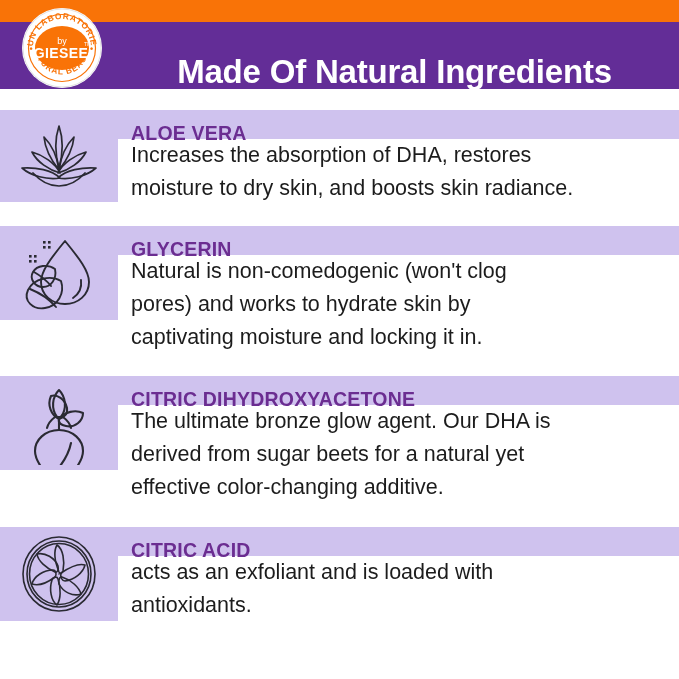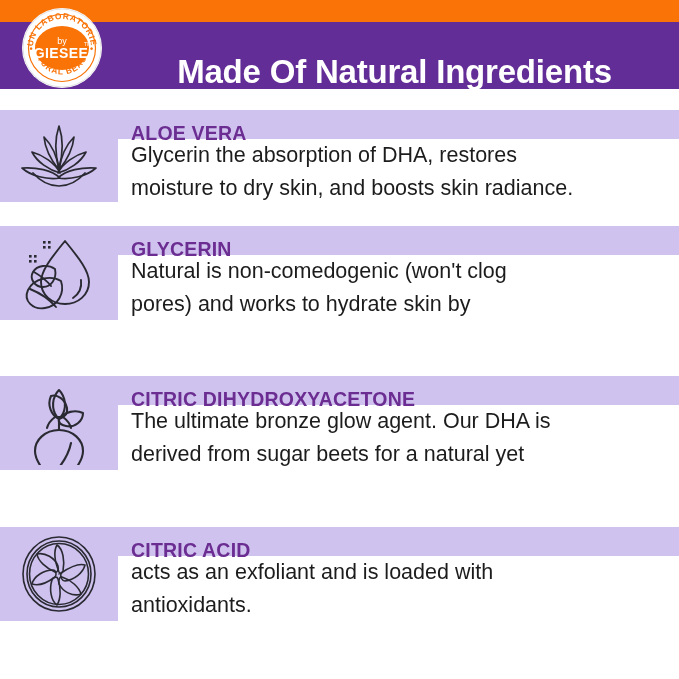--- a/index.html
+++ b/index.html
@@ -165,21 +165,21 @@
           <path d="M47 57 C 36 54, 24 46, 19 36 C 30 39, 42 47, 47 57 Z"></path>
           <path d="M45 57 C 56 54, 68 46, 73 36 C 62 39, 50 47, 45 57 Z"></path>
           <path d="M47 62 C 34 64, 18 60, 9 52 C 23 51, 39 54, 47 62 Z"></path>
           <path d="M45 62 C 58 64, 74 60, 83 52 C 69 51, 53 54, 45 62 Z"></path>
           <path d="M20 57 C 28 66, 38 70, 46 70 C 54 70, 64 66, 72 57"></path>
         </g>
       </svg>
     </div>
     <div class="row-title">ALOE VERA</div>
     <div class="row-body">
-      <span>Glycerin the absorption of DHA, restores</span>
+      <span>Increases the absorption of DHA, restores</span>
       <span>moisture to dry skin, and boosts skin radiance.</span>
     </div>
   </div>
 
   <div class="row" style="top:226px; height:94px;">
     <div class="row-titleband"></div>
     <div class="row-iconbox" style="height:94px;">
       <svg viewBox="0 0 92 84" width="92" height="84" aria-hidden="true">
         <g fill="none" stroke="#2a2a33" stroke-width="1.9" stroke-linecap="round" stroke-linejoin="round">
           <path d="M52 10 C 66 27, 76 40, 76 51 C 76 64, 65 73, 52 73 C 39 73, 28 64, 28 51 C 28 40, 38 27, 52 10 Z"></path>
@@ -198,20 +198,21 @@
           <rect x="21" y="24" width="2.6" height="2.6"></rect>
           <rect x="16" y="29" width="2.6" height="2.6"></rect>
           <rect x="21" y="29" width="2.6" height="2.6"></rect>
         </g>
       </svg>
     </div>
     <div class="row-title">GLYCERIN</div>
     <div class="row-body">
       <span>Natural is non-comedogenic (won't clog</span>
       <span>pores) and works to hydrate skin by</span>
+      <span>captivating moisture and locking it in.</span>
     </div>
   </div>
 
   <div class="row" style="top:376px; height:94px;">
     <div class="row-titleband"></div>
     <div class="row-iconbox" style="height:94px;">
       <svg viewBox="0 0 92 84" width="92" height="84" aria-hidden="true">
         <g fill="none" stroke="#2a2a33" stroke-width="2.1" stroke-linecap="round" stroke-linejoin="round">
           <path d="M46 38 C 38 34, 34 24, 38 15 C 44 13, 52 18, 54 27 C 55 32, 52 36, 46 38 Z"></path>
           <path d="M44 36 C 38 28, 39 16, 46 9 C 53 16, 54 28, 48 36 Z"></path>
@@ -221,20 +222,21 @@
           <path d="M46 38 L 46 49"></path>
           <path d="M46 49 C 32 49, 22 59, 22 70 C 22 80, 33 95, 46 104 C 59 95, 70 80, 70 70 C 70 59, 60 49, 46 49 Z"></path>
           <path d="M58 62 C 56 72, 50 82, 43 90"></path>
         </g>
       </svg>
     </div>
     <div class="row-title">CITRIC DIHYDROXYACETONE</div>
     <div class="row-body">
       <span>The ultimate bronze glow agent. Our DHA is</span>
       <span>derived from sugar beets for a natural yet</span>
+      <span>effective color-changing additive.</span>
     </div>
   </div>
 
   <div class="row" style="top:527px; height:94px;">
     <div class="row-titleband"></div>
     <div class="row-iconbox" style="height:94px;">
       <svg viewBox="0 0 92 84" width="92" height="84" aria-hidden="true">
         <g fill="none" stroke="#2a2a33" stroke-width="1.6" stroke-linecap="round" stroke-linejoin="round">
           <ellipse cx="46" cy="42" rx="36" ry="37"></ellipse>
           <ellipse cx="46" cy="42" rx="32" ry="33"></ellipse>

